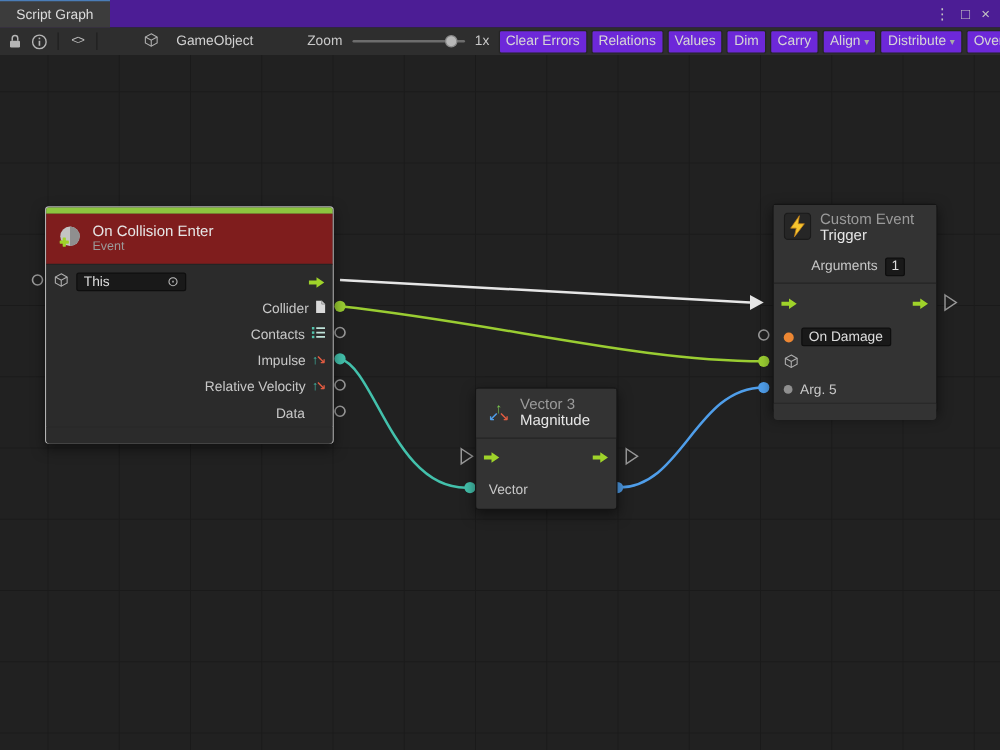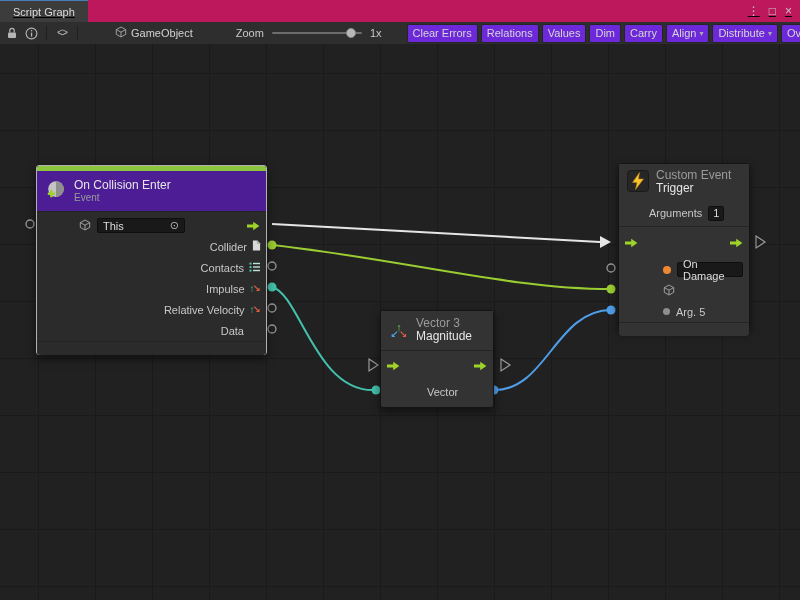--- a/index.html
+++ b/index.html
@@ -1,43 +1,43 @@
 <!DOCTYPE html>
 <html style="--accent-green: #8CC63F; --flow-green: #9FD32A; --wire-white: #E6E6E6; --wire-green: #9ACD32; --wire-teal: #43C1AC; --wire-blue: #4F9EEA; --port-orange: #ED8733; --bolt-yellow: #F6C52E;"><head>
 <meta charset="utf-8">
 <style>
   html,body{margin:0;padding:0;}
   body{width:800px;height:600px;position:relative;overflow:hidden;background:#191919;
        font-family:"Liberation Sans","DejaVu Sans",sans-serif;-webkit-font-smoothing:antialiased;}
 
   
-  .tabbar{height:22px;background:#be185d;display:flex;align-items:stretch;text-decoration:underline;}
+  .tabbar{height:22px;background:#4c1d95;display:flex;align-items:stretch;}
   .tab{background:#3c3c3c;border-top:1px solid #4a7db8;color:#dcdcdc;font-size:11px;
        display:flex;align-items:center;padding:0 13px;white-space:nowrap;}
   .tab-spacer{flex:1;}
   .winbtns{display:flex;align-items:center;gap:9px;padding:0 8px;color:#c4c4c4;font-size:12px;}
   .winbtns span{cursor:default;line-height:1;}
 
   
   .toolbar{height:22px;background:#2e2e2e;border-bottom:1px solid #141414;display:flex;
            align-items:center;font-size:11px;color:#cfcfcf;padding:0 4px;gap:3px;overflow:hidden;white-space:nowrap;}
   .toolbar > *{flex-shrink:0;}
   .tsep{width:1px;height:14px;background:#1f1f1f;margin:0 4px;}
   .ticon{display:flex;align-items:center;justify-content:center;width:16px;height:16px;}
   .codeicon{font-family:"Liberation Mono","DejaVu Sans Mono",monospace;font-size:10px;color:#bdbdbd;letter-spacing:-1px;}
   .tbtn{height:17px;background:#6d28d9;border:1px solid #252525;border-radius:2px;display:flex;
         align-items:center;padding:0 5px;color:#d6d6d6;gap:3px;}
   .caret{font-size:8px;color:#aaa;}
-  .owner{display:flex;align-items:center;gap:4px;margin-left:30px;color:#d2d2d2;}
+  .owner{display:flex;align-items:center;gap:14px;margin-left:30px;color:#d2d2d2;}
   .zoomlabel{margin-left:40px;color:#c9c9c9;}
   .slider{position:relative;width:90px;height:16px;margin:0 5px;}
   .slider-track{position:absolute;left:0;right:0;top:7px;height:2px;background:#6d6d6d;border-radius:1px;}
   .slider-knob{position:absolute;left:74px;top:3px;width:10px;height:10px;border-radius:50%;
                background:#b8b8b8;border:1px solid #8a8a8a;box-sizing:border-box;}
-  .zoomval{margin-right:22px;color:#c9c9c9;}
+  .zoomval{margin-right:4px;color:#c9c9c9;}
 
   
   .canvas{position:absolute;left:0;top:44px;width:800px;height:556px;background-color:#212121;
     background-image:linear-gradient(to right,#1a1a1a 1px,transparent 1px),
                      linear-gradient(to bottom,#1a1a1a 1px,transparent 1px);
     background-size:57px 57px;background-position:38px 29px;}
   svg.wires{position:absolute;left:0;top:0;pointer-events:none;}
   .w{fill:none;stroke-width:2;}
   .w-white{stroke:var(--wire-white,#e6e6e6);}
   .w-green{stroke:var(--wire-green,#9ACD32);}
@@ -48,27 +48,27 @@
   .dot-blue{fill:var(--wire-blue,#4F9EEA);}
   .hollow{fill:#212121;stroke:#9a9a9a;stroke-width:1.3;}
   .tri{fill:none;stroke:#9a9a9a;stroke-width:1.2;}
   .ah{fill:var(--wire-white,#e6e6e6);}
 
   
   .node{position:absolute;background:#333333;border:1px solid #141414;border-radius:3px;
         box-shadow:0 4px 10px rgba(0,0,0,.5);box-sizing:border-box;color:#c8c8c8;font-size:11px;}
   .node.selected{border-color:#b2b2b2;}
   .accent-bar{height:5px;background:var(--accent-green,#8CC63F);border-radius:2px 2px 0 0;}
-  .n-header{display:flex;align-items:center;gap:7px;padding:0 8px;height:40px;background:#4c1d95;
+  .n-header{display:flex;align-items:center;gap:7px;padding:0 8px;height:40px;background:#7f1d1d;
             border-bottom:1px solid #242424;}
   .n-title{font-size:12px;color:#e6e6e6;line-height:14px;}
   .n-sub{font-size:10px;color:#9b9b9b;line-height:12px;}
   .n-cat{font-size:12px;color:#9b9b9b;line-height:11px;}
   .n1-body{background:#2b2b2b;padding-top:3px;}
-  .prow{height:21px;display:flex;align-items:center;padding:0 6px;box-sizing:border-box;margin-left:36px;}
+  .prow{height:21px;display:flex;align-items:center;padding:0 6px;box-sizing:border-box;}
   .prow.out{justify-content:flex-end;gap:5px;padding-right:5px;}
   .icon-space{width:12px;height:10px;}
   .n-footer{height:13px;border-top:1px solid #242424;background:#2b2b2b;border-radius:0 0 3px 3px;}
   .field{background:#191919;border:1px solid #0e0e0e;border-radius:2px;height:15px;display:flex;
          align-items:center;padding:0 5px;font-size:11px;color:#dddddd;box-sizing:border-box;}
   .this-field{width:88px;justify-content:space-between;margin-left:6px;}
   .target-glyph{color:#b9b9b9;font-size:11px;}
   .flowarrow{display:flex;align-items:center;}
   .vecmini{display:flex;align-items:center;font-weight:bold;}
   .vecmini i{font-style:normal;font-size:10px;line-height:10px;}

